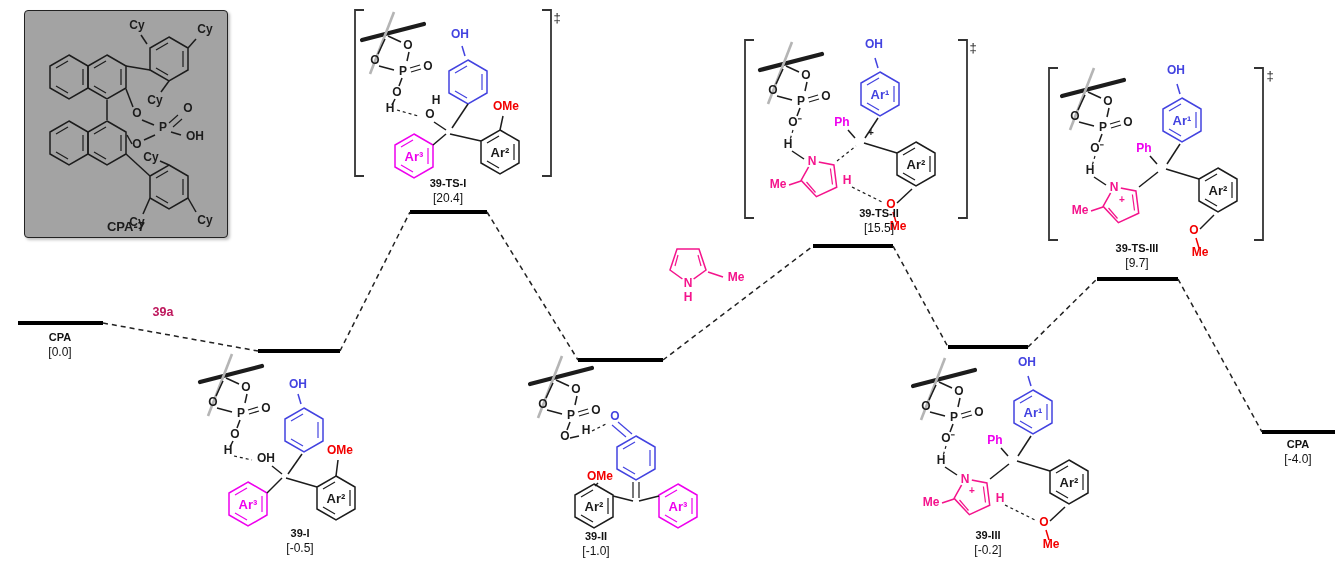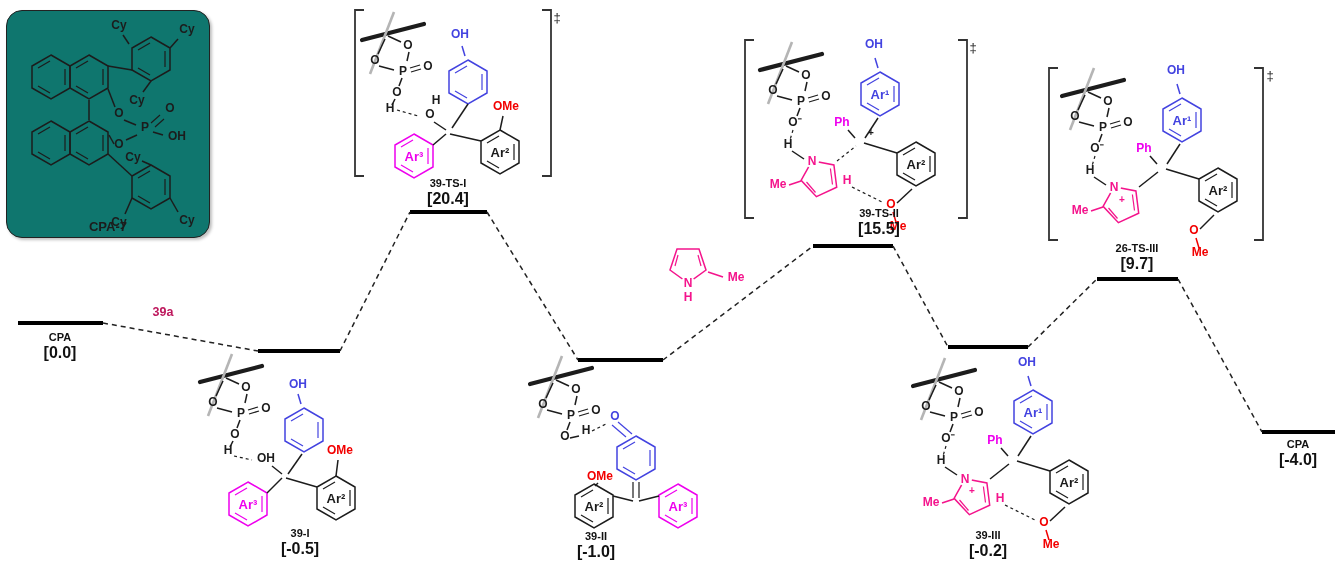--- a/index.html
+++ b/index.html
@@ -18,24 +18,24 @@
   .br{stroke-width:1.8;stroke:#333;}
   .elevel{stroke:#000;stroke-width:4;}
   .conn{stroke:#222;stroke-width:1.5;stroke-dasharray:5 4;}
   .tb{fill:#4343e0;} .tm{fill:#ee00ee;} .tp{fill:#f4148c;} .tr{fill:#f20000;}
   .ringlbl{font-size:13px;}
   .plus{font-size:10px;}
   .dd{font-size:13px;font-weight:normal;}
   .slabel{position:absolute;transform:translateX(-50%);text-align:center;line-height:15px;
           white-space:nowrap;color:#111;}
   .slabel .nm{font-weight:bold;font-size:11px;}
-  .slabel .en{font-size:16px;font-weight:bold;}
+  .slabel .en{font-size:12px;font-weight:normal;}
   .r39a{position:absolute;transform:translateX(-50%);font-weight:bold;font-size:12.5px;color:#be185d;}
-  .cpabox{position:absolute;left:6px;top:10px;width:202px;height:226px;border:1.6px solid #222;
-          border-radius:16px;box-shadow:2px 2px 3px rgba(0,0,0,.25);background:#0f766e;}
+  .cpabox{position:absolute;left:24px;top:10px;width:202px;height:226px;border:1.6px solid #222;
+          border-radius:4px;box-shadow:2px 2px 3px rgba(0,0,0,.25);background:#a3a3a3;}
   .cpabox svg{left:0;top:0;}
 </style>
 </head>
 <body>
 
 <div id="canvas">
 
   <svg width="0" height="0" style="left:0;top:0">
     <defs>
       <g id="hex" class="cc">
@@ -327,21 +327,21 @@
   </div>
   <div class="slabel" style="left:879px;top:206px">
     <div class="nm">39-TS-II</div>
     <div class="en">[15.5]</div>
   </div>
   <div class="slabel" style="left:988px;top:528px">
     <div class="nm">39-III</div>
     <div class="en">[-0.2]</div>
   </div>
   <div class="slabel" style="left:1137px;top:241px">
-    <div class="nm">26-TS-III</div>
+    <div class="nm">39-TS-III</div>
     <div class="en">[9.7]</div>
   </div>
   <div class="slabel" style="left:1298px;top:437px">
     <div class="nm">CPA</div>
     <div class="en">[-4.0]</div>
   </div>
 
 </div>
 
 </body></html>

